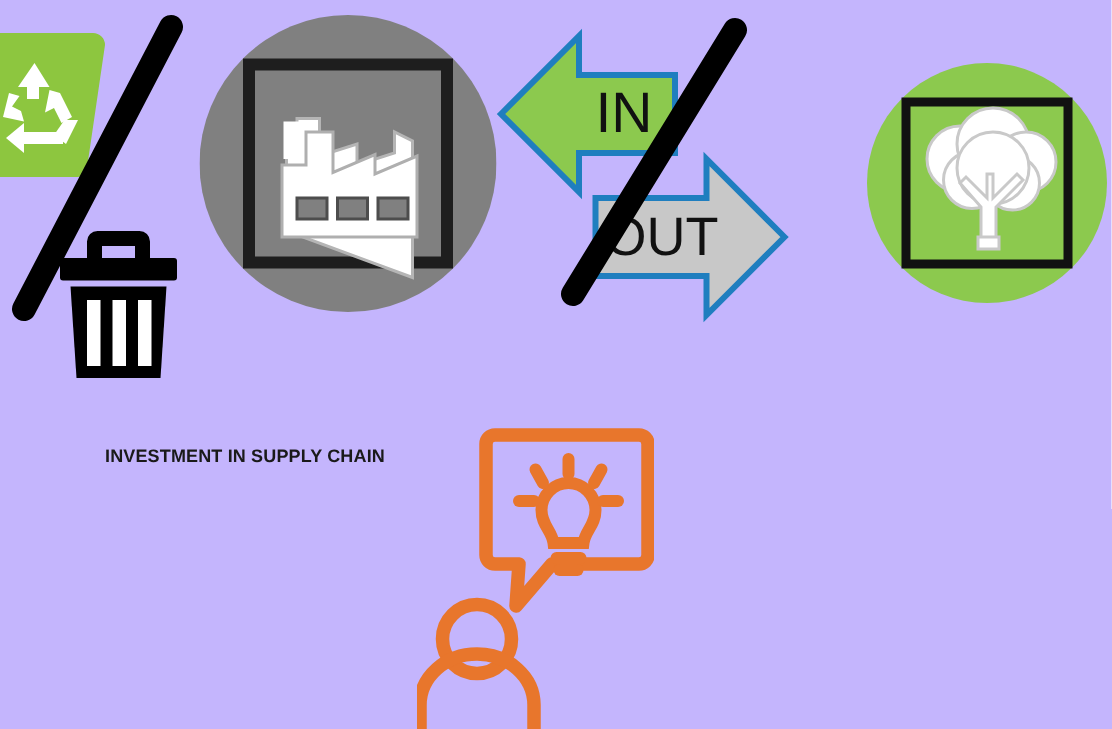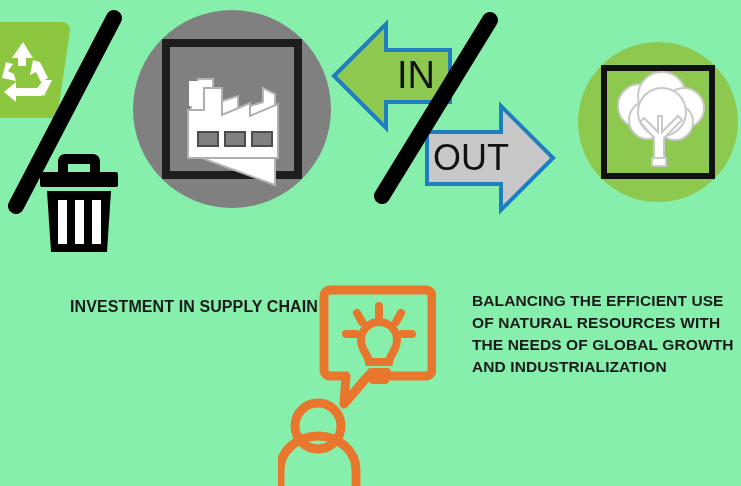--- a/index.html
+++ b/index.html
@@ -8,39 +8,39 @@
     padding: 0;
     background: #ffffff;
   }
   body {
     font-family: "Liberation Sans", sans-serif;
   }
   #canvas {
     position: relative;
     width: 741px;
     height: 486px;
-    background: #86efac;
+    background: #c4b5fd;
     overflow: hidden;
   }
   .abs { position: absolute; }
 
   
   #recycle-bin-icon   { left: -22px; top: 16px;  width: 92px;  height: 102px; }
   #trash-can-icon     { left: 38px;  top: 152px; width: 82px;  height: 102px; }
   #slash-left         { left: 6px;   top: 8px;   width: 120px; height: 208px; }
   #factory-badge      { left: 133px; top: 10px;  width: 198px; height: 198px; }
   #arrow-in           { left: 330px; top: 18px;  width: 124px; height: 116px; }
-  #arrow-out          { left: 423px; top: 100px; width: 134px; height: 116px; }
+  #arrow-out          { left: 393px; top: 100px; width: 134px; height: 116px; }
   #slash-right        { left: 370px; top: 10px;  width: 132px; height: 196px; }
   #tree-badge         { left: 578px; top: 42px;  width: 160px; height: 160px; }
 
   
   #text-left {
     left: 70px; top: 296px; width: 256px;
-    font-size: 16px;
+    font-size: 12px;
     font-weight: bold;
     line-height: 1.42;
     letter-spacing: 0.1px;
     color: #1a1a1a;
     text-transform: uppercase;
   }
   #text-right {
     left: 472px; top: 290px; width: 262px;
     font-size: 15.5px;
     font-weight: bold;
@@ -146,26 +146,20 @@
 
       <path d="M76 122 L76 96 L62 80 L66 76 L80 90 L80 74 L84 74 L84 90 L100 74 L104 78 L86 96 L86 122 Z" fill="#FFFFFF" stroke="#C9C9C9" stroke-width="2"></path>
       <rect x="74" y="116" width="14" height="8" fill="#FFFFFF" stroke="#C9C9C9" stroke-width="2"></rect>
     </svg>
   </div>
 
   <div class="abs" id="text-left">
     <span class="txt-line">INVESTMENT IN SUPPLY CHAIN</span>
   </div>
 
-  <div class="abs" id="text-right">
-    <span class="txt-line">BALANCING THE EFFICIENT USE</span>
-    <span class="txt-line">OF NATURAL RESOURCES WITH</span>
-    <span class="txt-line">THE NEEDS OF GLOBAL GROWTH</span>
-    <span class="txt-line">AND INDUSTRIALIZATION</span>
-  </div>
 
   <div class="abs" id="idea-person-icon">
     <svg viewBox="0 0 158 212" width="158" height="212">
 
       <g>
         <path d="M52 16 H148 a6 6 0 0 1 6 6 V96 a6 6 0 0 1 -6 6 H90 L66 130 L68 102 H52 a6 6 0 0 1 -6 -6 V22 a6 6 0 0 1 6 -6 Z" fill="none" stroke="#E8762C" stroke-width="9" stroke-linejoin="round"></path>
       </g>
 
       <g fill="none" stroke="#E8762C" stroke-width="8" stroke-linecap="round">
         <path d="M83 66 a18 18 0 0 1 36 0 c0 10 -7 14 -8 22 h-20 c-1 -8 -8 -12 -8 -22 Z" stroke-width="8"></path>

